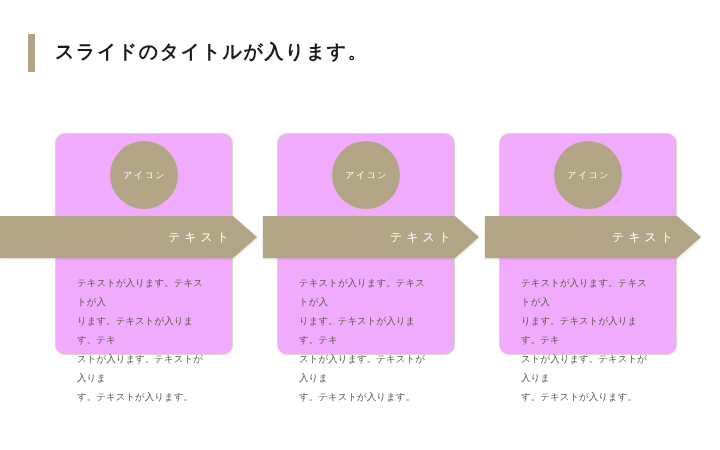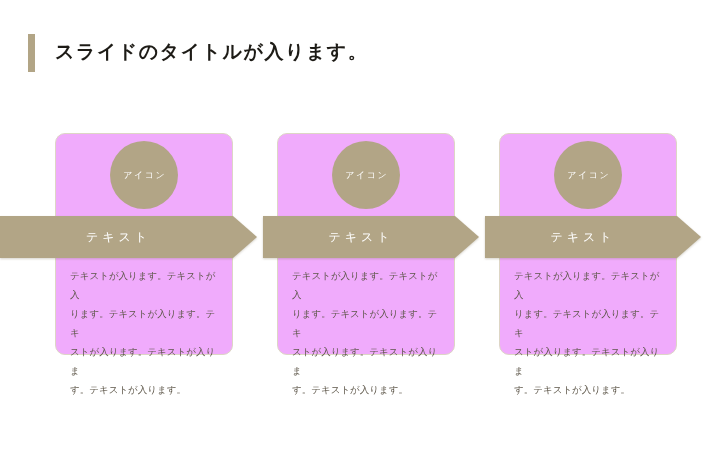--- a/index.html
+++ b/index.html
@@ -67,21 +67,21 @@
     font-size: 9px;
     letter-spacing: 1.5px;
     text-indent: 1.5px;
   }
 
   .card-body {
     position: absolute;
     top: 131px;
     left: 13px;
     right: 13px;
-    margin: 1px;
+    margin: 8px;
     font-size: 9.5px;
     line-height: 19px;
     letter-spacing: 0px;
     color: var(--body-text, #5d5649);
     white-space: pre-line;
   }
 
   
   .arrow {
     position: absolute;
@@ -92,21 +92,21 @@
   }
   .arrow-1 { left: 0; }
   .arrow-2 { left: 263px; }
   .arrow-3 { left: 485px; }
 
   .arrow-body {
     height: 42px;
     background: var(--accent, #b2a586);
     display: flex;
     align-items: center;
-    justify-content: center;
+    justify-content: flex-end;
   }
   .arrow-1 .arrow-body { width: 233px; }
   .arrow-2 .arrow-body { width: 192px; }
   .arrow-3 .arrow-body { width: 192px; }
 
   .arrow-tip {
     width: 0;
     height: 0;
     border-top: 21px solid transparent;
     border-bottom: 21px solid transparent;

